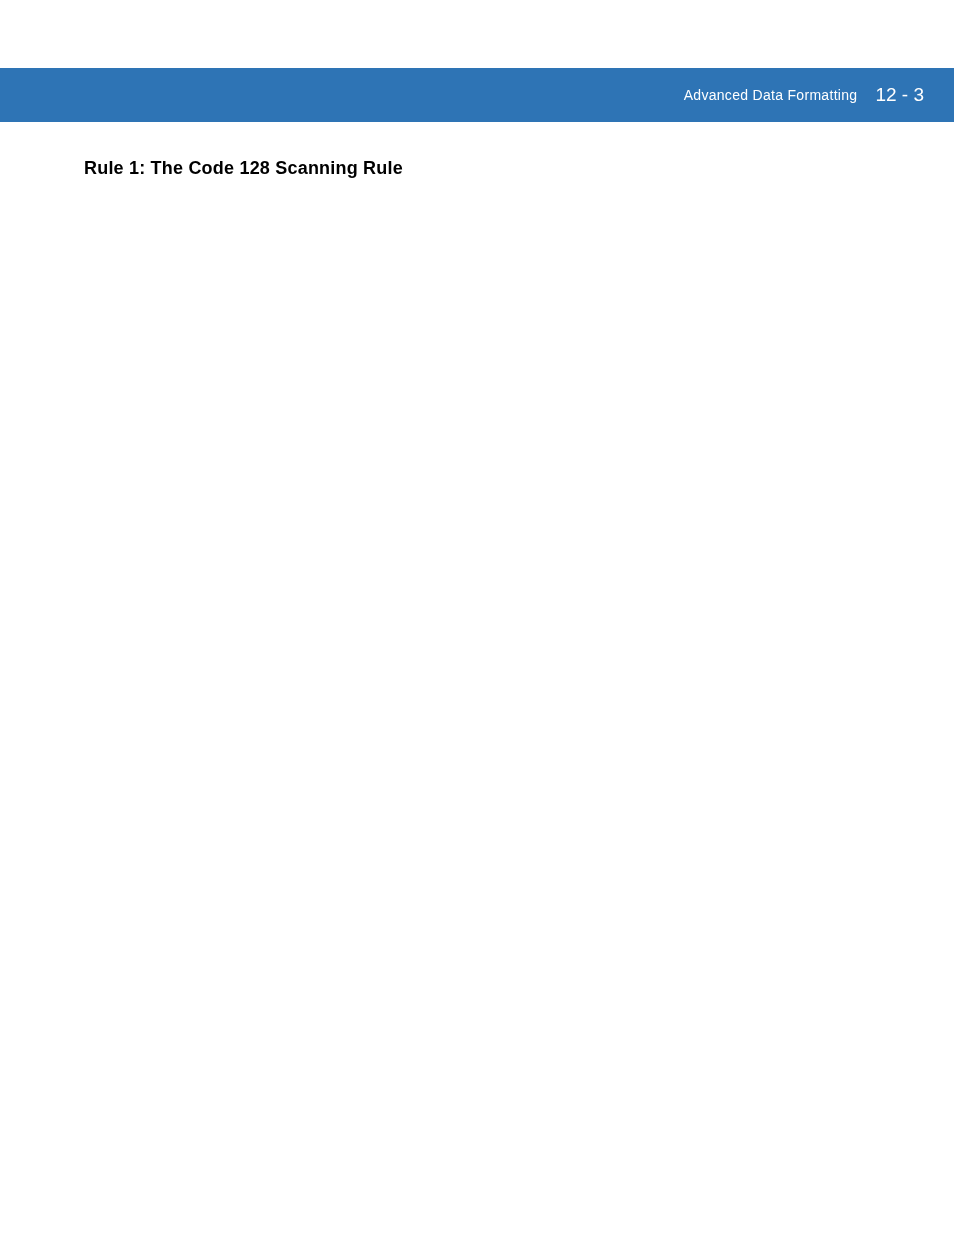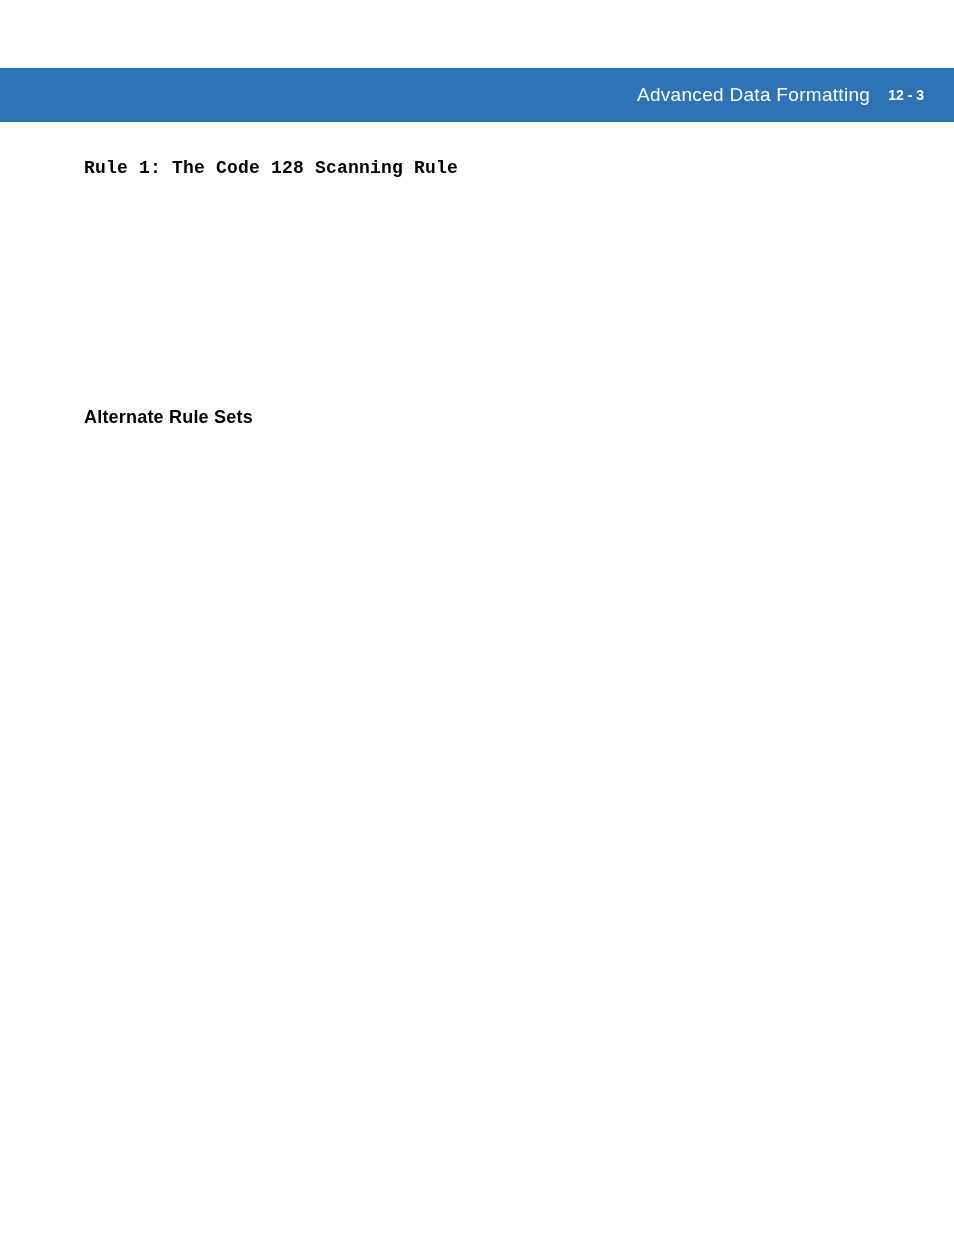--- a/index.html
+++ b/index.html
@@ -21,59 +21,57 @@
       width: 954px;
       height: 54px;
       background: #2e74b5;
       display: flex;
       align-items: center;
       justify-content: flex-end;
       padding-right: 30px;
     }
     .header-title {
       color: #ffffff;
-      font-size: 19px;
+      font-size: 14px;
       font-weight: 400;
       letter-spacing: 0.3px;
     }
     .page-number {
       color: #ffffff;
-      font-size: 14px;
-      font-weight: 700;
+      font-size: 19px;
+      font-weight: 400;
       margin-left: 18px;
     }
     .content {
       position: absolute;
       top: 148px;
       left: 84px;
       width: 800px;
     }
     .section-heading {
       font-size: 18px;
       font-weight: bold;
       font-family: 'Arial Narrow', Arial, sans-serif;
       font-stretch: condensed;
       color: #000000;
       letter-spacing: 0.2px;
     }
     .rule1 {
       margin-top: 10px;
-      font-family: Liberation Mono, monospace;
     }
     .rule2 {
       margin-top: 272px;
     }
     .alt-sets {
       margin-top: 229px;
     }
   </style>
 </head>
 <body>
 
 <div class="header-bar">
   <span class="header-title">Advanced Data Formatting</span>
   <span class="page-number">12 - 3</span>
 </div>
 
 <div class="content">
   <h2 class="section-heading rule1">Rule 1: The Code 128 Scanning Rule</h2>
-  <h2 class="section-heading alt-sets">Alternate Rule Sets</h2>
 </div>
 
 </body></html>

